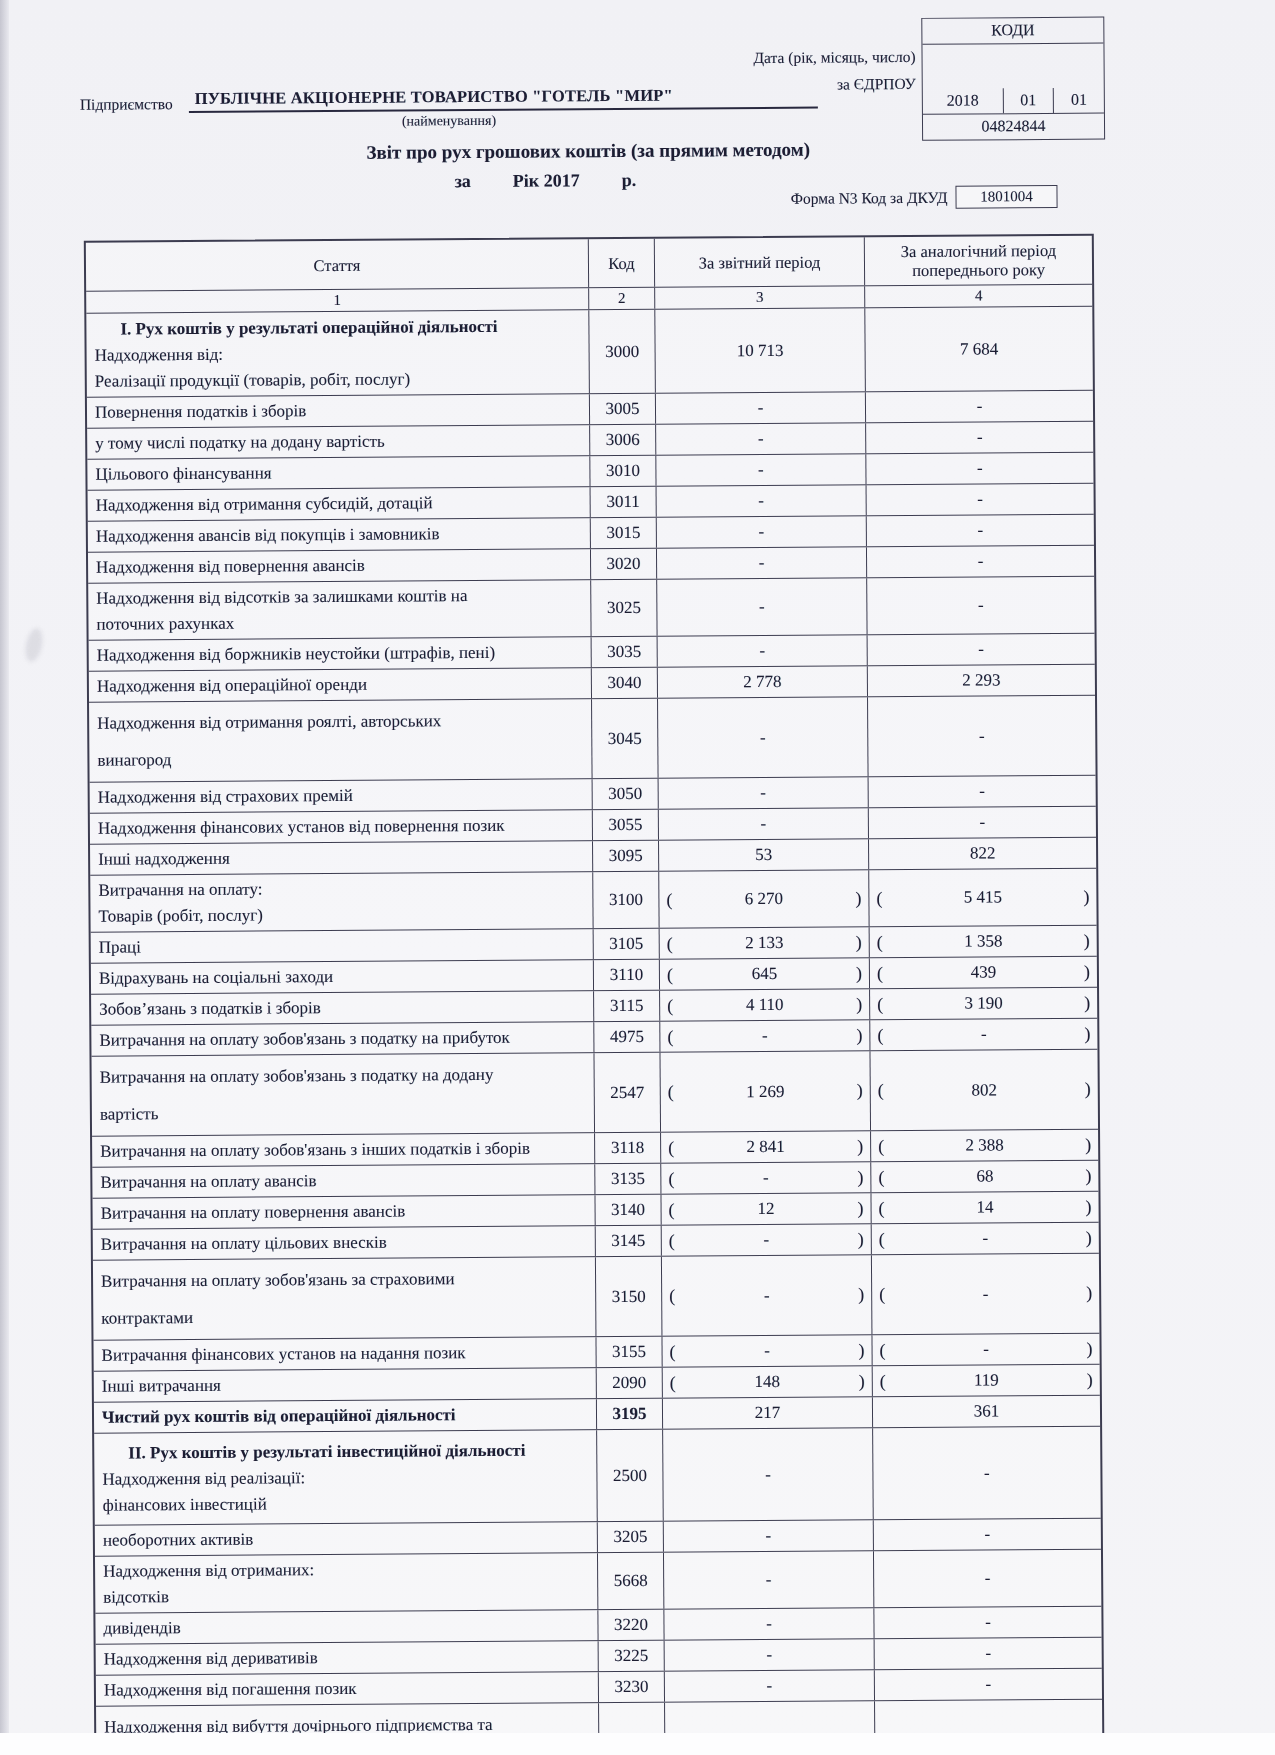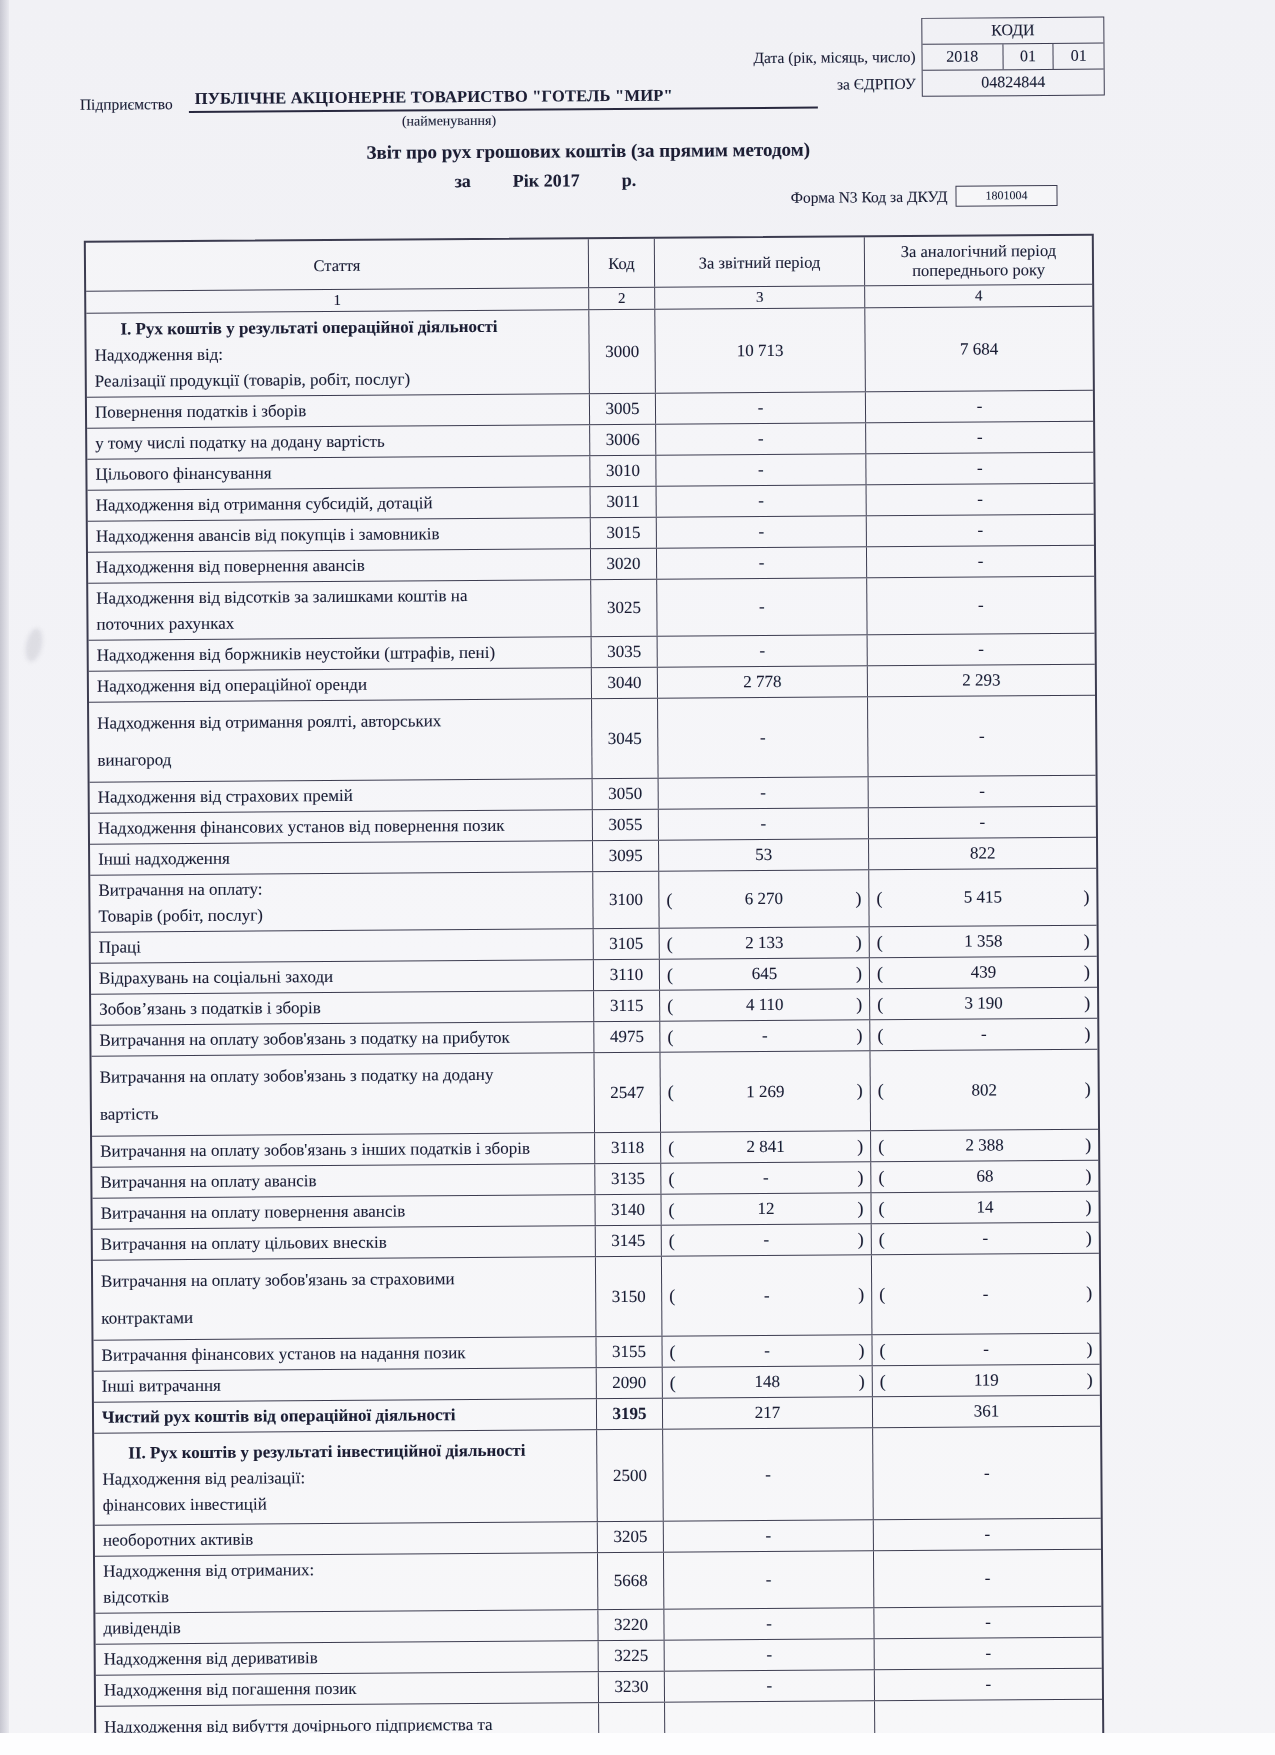--- a/index.html
+++ b/index.html
@@ -29,36 +29,36 @@
     text-shadow:0.4px 0 0 rgba(0,150,160,.22), -0.4px 0 0 rgba(185,25,135,.14);
   }
   
   .codes-area{position:absolute;top:20px;left:742px;width:368px;display:flex;}
   .codes-labels{flex:1;display:flex;flex-direction:column;align-items:flex-end;
     padding:30px 6px 0 0;font-size:15.5px;line-height:18px;gap:9px;}
   .codes-box{width:183px;border:1.6px solid var(--line);font-size:16px;}
   .codes-box .crow{display:flex;border-top:1.2px solid var(--line);}
   .codes-box .crow:first-child{border-top:none;}
   .codes-box .ccell{flex:1;text-align:center;padding:3px 0;min-height:25px;}
-  .codes-box .crow.split .ccell{border-left:1.2px solid var(--line);}
+  .codes-box .crow.split .ccell{border-left:1.2px solid var(--line);margin-top:44px;}
   .codes-box .crow.split .ccell:first-child{border-left:none;flex:1.6;}
   
   .company-line{position:absolute;top:86px;left:85px;width:738px;display:flex;align-items:flex-end;font-size:15.5px;}
   .company-name-wrap{flex:1;margin-left:16px;border-bottom:2.4px solid #28283e;
     padding:0 0 2px 6px;font-weight:bold;font-size:16.5px;letter-spacing:.2px;}
   .company-note{position:absolute;top:112px;left:85px;width:738px;text-align:center;font-size:14px;}
   
   .report-title{position:absolute;top:140px;left:88px;width:1010px;text-align:center;
     font-weight:bold;font-size:19px;}
   .report-period{position:absolute;top:170px;left:300px;width:500px;text-align:center;
     font-weight:bold;font-size:18px;display:flex;justify-content:center;gap:42px;}
   .form-line{position:absolute;top:188px;left:700px;width:362px;display:flex;align-items:center;gap:8px;}
   .form-label{flex:1;text-align:right;font-size:15.5px;}
   .form-code-box{width:102px;border:1.6px solid var(--line);text-align:center;
-    font-size:12px;padding:2px 0;background:rgba(255,255,255,.35);}
+    font-size:15px;padding:2px 0;background:rgba(255,255,255,.35);}
   
   .fin-table{position:absolute;left:88px;top:237px;width:1010px;
     border:2px solid var(--line);background:rgba(255,255,255,.25);}
   .grid{display:grid;grid-template-columns:502px 66px 210px 1fr;}
   .thead{min-height:48px;}
   .thead .hcell{display:flex;align-items:center;justify-content:center;text-align:center;
     font-size:16.5px;line-height:19px;padding:3px 4px;}
   .tnums{height:22px;border-top:1.2px solid var(--line);}
   .tnums .hcell{display:flex;align-items:center;justify-content:center;font-size:15px;}
   .hcell + .hcell{border-left:1.2px solid var(--line);}

